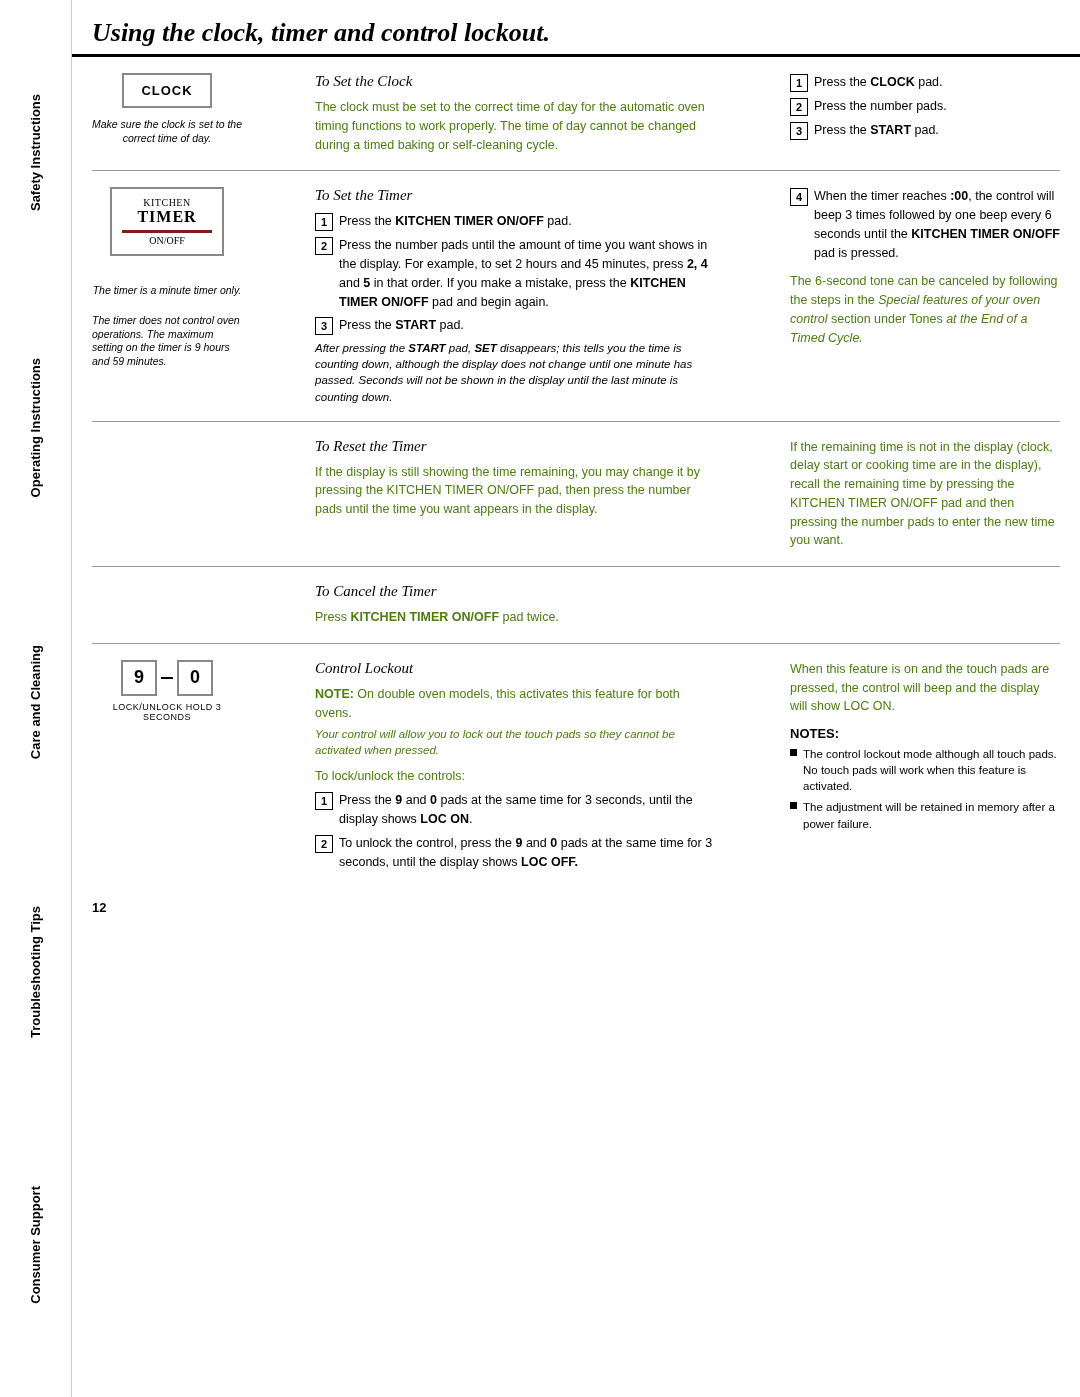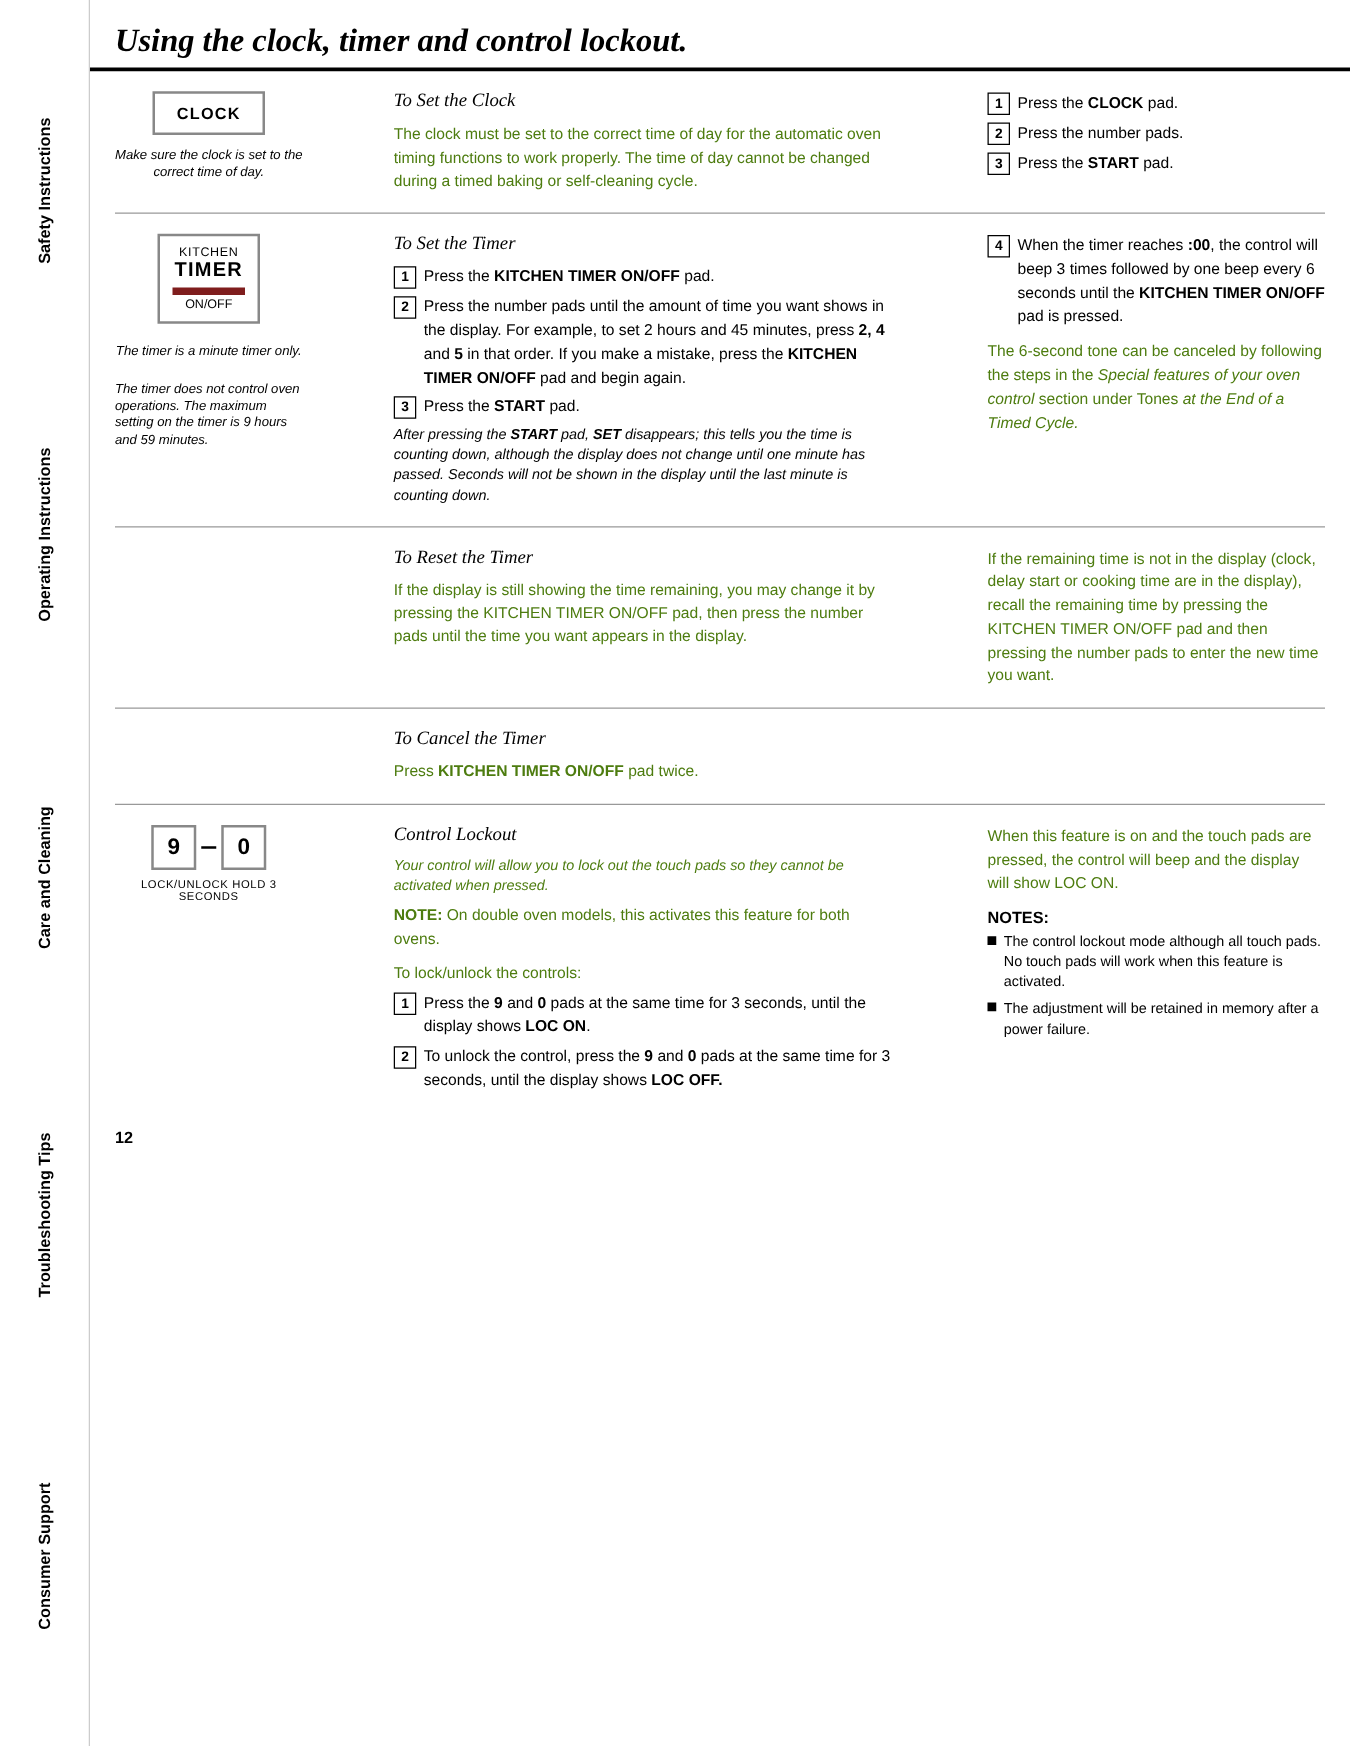--- a/index.html
+++ b/index.html
@@ -133,40 +133,41 @@
       font-size: 10.5px;
       font-style: italic;
       text-align: center;
       margin-top: 4px;
       line-height: 1.3;
     }
 
     
     .timer-pad-box {
       border: 2px solid #888;
-      width: 82px;
+      width: 114px;
       padding: 8px 10px;
       text-align: center;
-      margin-bottom: 0;
+      margin-bottom: 12px;
+      font-family: Liberation Serif, serif;
     }
 
     .timer-pad-label-top {
       font-size: 10px;
       letter-spacing: 0.5px;
     }
 
     .timer-pad-label-main {
       font-size: 16px;
       font-weight: bold;
       letter-spacing: 1px;
     }
 
     .timer-pad-label-bottom {
       font-size: 10px;
-      border-top: 6px solid #7f1d1d;
+      border-top: 3px solid #7f1d1d;
       margin-top: 4px;
       padding-top: 2px;
     }
 
     .timer-caption {
       font-size: 10.5px;
       font-style: italic;
       text-align: left;
       margin-top: 16px;
       line-height: 1.3;
@@ -403,24 +404,24 @@
             <div class="lock-pad-num">9</div>
             <div class="lock-pad-connector">
               <div class="lock-pad-connector-line"></div>
             </div>
             <div class="lock-pad-num">0</div>
           </div>
           <div class="lock-pad-caption">LOCK/UNLOCK HOLD 3 SECONDS</div>
         </div>
         <div class="section-middle">
           <div class="section-title">Control Lockout</div>
-          <div class="section-text italic-note">Your control will allow you to lock out the touch pads so they cannot be activated when pressed.</div>
           <div class="section-text" style="margin-top:6px;">
             <strong>NOTE:</strong> On double oven models, this activates this feature for both ovens.
           </div>
+          <div class="section-text italic-note">Your control will allow you to lock out the touch pads so they cannot be activated when pressed.</div>
           <div class="section-text" style="margin-top:8px;">To lock/unlock the controls:</div>
           <ul class="steps-list" style="margin-top:6px;">
             <li class="step-item">
               <span class="step-number">1</span>
               <span class="step-text">Press the <strong>9</strong> and <strong>0</strong> pads at the same time for 3 seconds, until the display shows <strong>LOC ON</strong>.</span>
             </li>
             <li class="step-item">
               <span class="step-number">2</span>
               <span class="step-text">To unlock the control, press the <strong>9</strong> and <strong>0</strong> pads at the same time for 3 seconds, until the display shows <strong>LOC OFF.</strong></span>
             </li>

